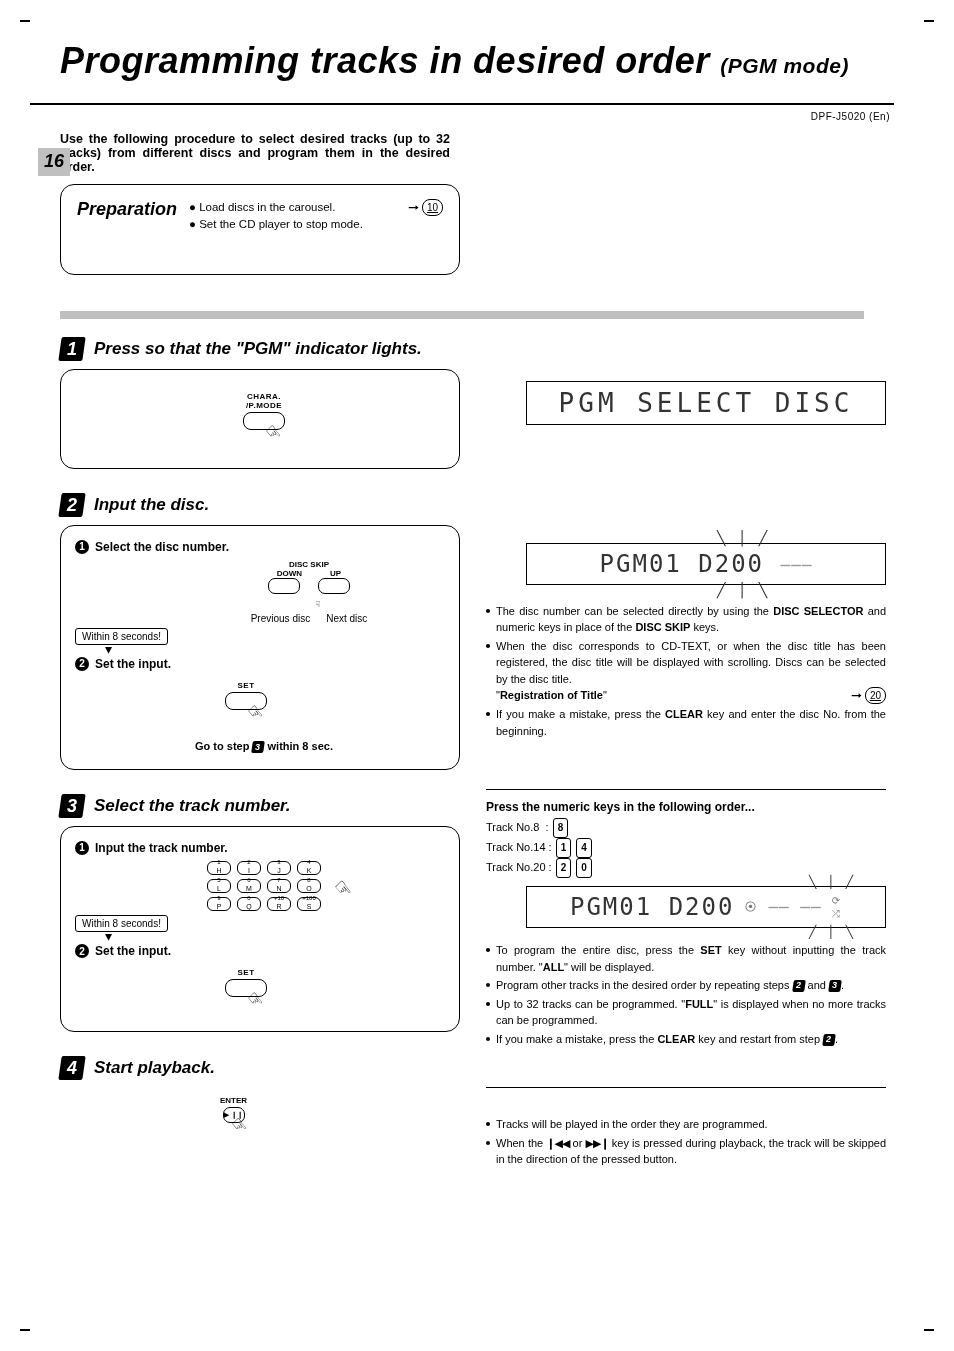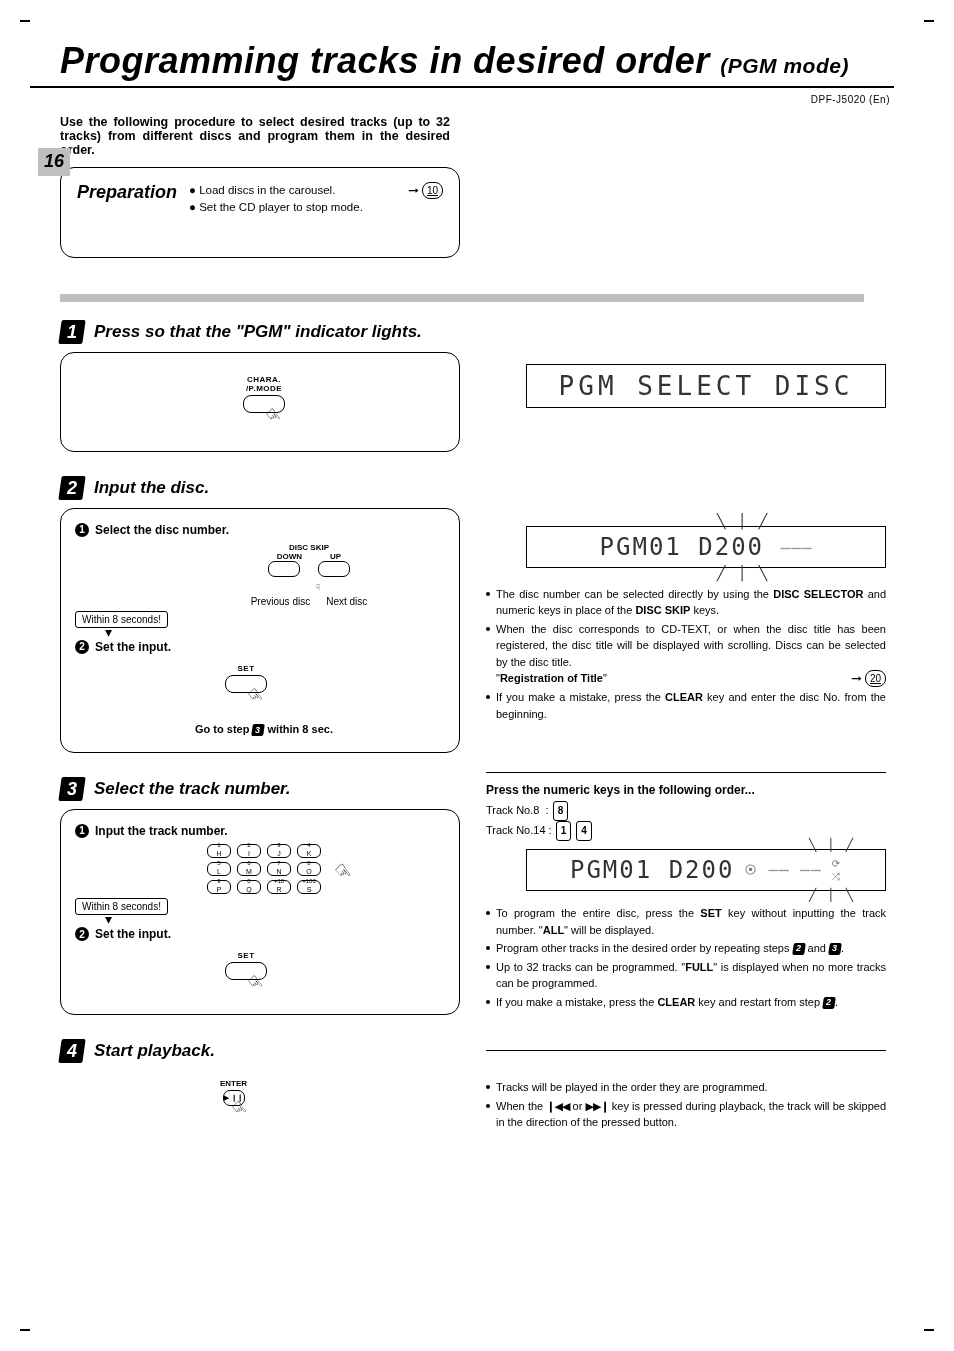--- a/index.html
+++ b/index.html
@@ -9,21 +9,21 @@
     content: ""; position: absolute; top: 20px; width: 10px; height: 2px; background: #000;
   }
   .page::before { left: 20px; }
   .page::after { right: 20px; }
   .corner-bl, .corner-br {
     position: absolute; bottom: 20px; width: 10px; height: 2px; background: #000;
   }
   .corner-bl { left: 20px; }
   .corner-br { right: 20px; }
 
-  .title-line { border-bottom: 2px solid #000; margin-bottom: 6px; padding-bottom: 4px; }
+  .title-line { border-bottom: 2px solid #000; margin-bottom: 6px; padding-bottom: 21px; }
   h1.title {
     font-style: italic; font-weight: 800; font-size: 36px; margin: 10px 0 0 30px;
     letter-spacing: 0.5px;
   }
   h1.title .sub { font-style: italic; font-weight: 700; font-size: 21px; }
 
   .model { text-align: right; font-size: 10px; margin: 4px 4px 0 0; letter-spacing: 0.5px; }
 
   .pnum {
     position: absolute; left: 30px; top: 148px;
@@ -399,20 +399,21 @@
           </li>
         </ul>
       </div>
 
       <hr class="hr-thin" style="margin-top:50px;">
 
       <div class="order-title">Press the numeric keys in the following order...</div>
       <div class="order-examples">
         <div><span>Track No.8</span>&nbsp;&nbsp;: <span class="keybox">8</span></div>
         <div><span>Track No.14</span> : <span class="keybox">1</span> <span class="keybox">4</span></div>
+        <div><span>Track No.20</span> : <span class="keybox">2</span> <span class="keybox">0</span></div>
       </div>
 
       <div class="lcd small lcd-anno" style="margin-top:8px;">
         <span class="lcd-track">
           <span>PGM01 D200</span>
           <span class="iconcol">
             <span>⦿</span>
           </span>
           <span class="faint">── ──</span>
           <span class="iconcol" style="font-size:10px;">

